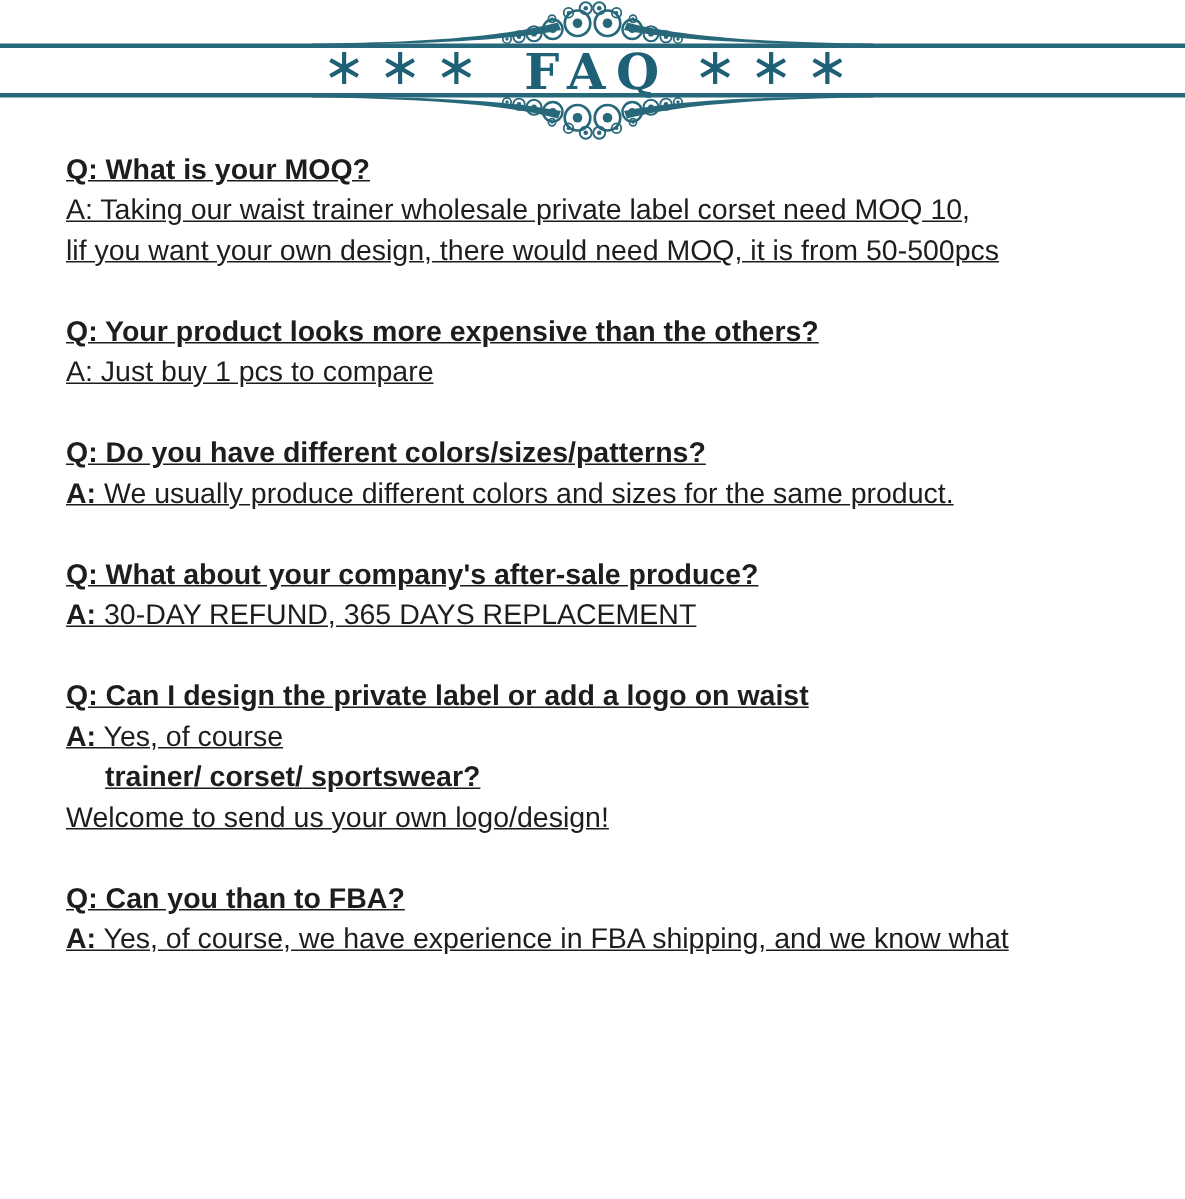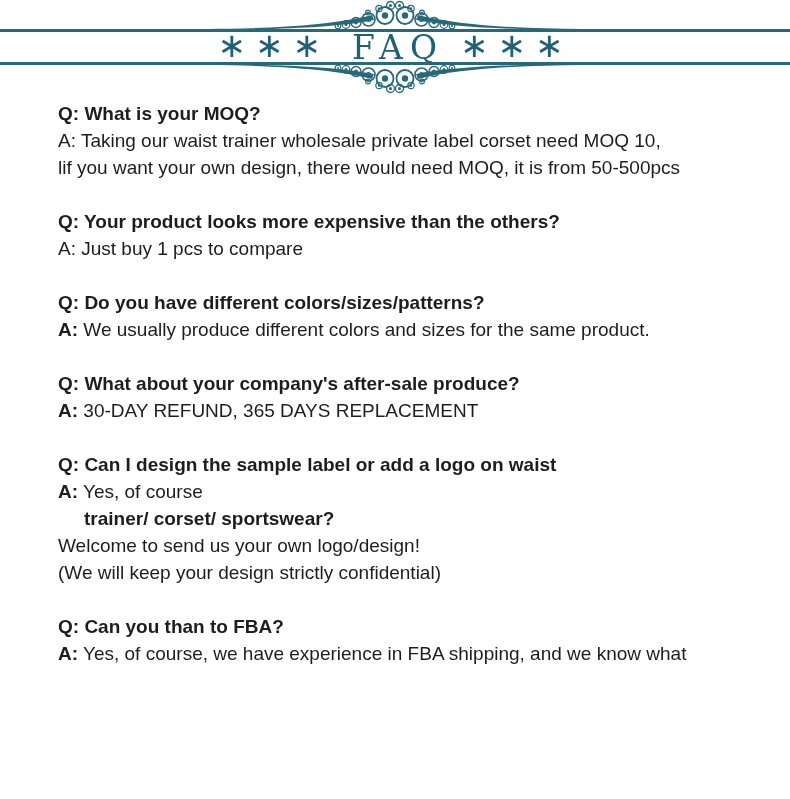--- a/index.html
+++ b/index.html
@@ -16,28 +16,28 @@
   .header{position:relative;width:790px;height:94px;}
   .rule{position:absolute;left:0;width:790px;height:3px;background:var(--accent);}
   .rule-top{top:29px;}
   .rule-bottom{top:62px;}
   .title-band{position:absolute;top:30px;left:0;width:790px;height:34px;
     display:flex;align-items:center;justify-content:center;}
   .stars{font-family:"DejaVu Sans","Liberation Sans",sans-serif;
     font-size:34px;letter-spacing:9px;color:var(--title);line-height:1;
     transform:translateY(-2px);}
   .faq-title{font-family:"DejaVu Serif","Liberation Serif",serif;
-    font-weight:normal;font-size:33px;letter-spacing:7px;color:var(--title);
+    font-weight:bold;font-size:33px;letter-spacing:7px;color:var(--title);
     line-height:1;margin:0 16px 0 22px;}
   .ornament{position:absolute;left:50%;margin-left:-190px;width:380px;height:31px;color:var(--accent);}
   .ornament.top{top:0;}
   .ornament.bottom{top:63px;transform:scaleY(-1);}
 
   
-  .content{margin:6px 40px 0 58px;}
+  .content{margin:6px 40px 0 44px;text-decoration:underline;}
   .faq-item{margin-bottom:27px;}
   .line{font-size:19px;line-height:27px;white-space:nowrap;}
   .q-line{font-weight:bold;}
   .q-line.indent{padding-left:26px;}
   .a-line b{font-weight:bold;}
 </style>
 </head>
 <body>
 
 <div class="header">
@@ -94,23 +94,22 @@
     </section>
     <section class="faq-item">
       <div class="line q-line">Q: Do you have different colors/sizes/patterns?</div>
       <div class="line a-line"><b>A:</b> We usually produce different colors and sizes for the same product.</div>
     </section>
     <section class="faq-item">
       <div class="line q-line">Q: What about your company's after-sale produce?</div>
       <div class="line a-line"><b>A:</b> 30-DAY REFUND, 365 DAYS REPLACEMENT</div>
     </section>
     <section class="faq-item">
-      <div class="line q-line">Q: Can I design the sample label or add a logo on waist</div>
+      <div class="line q-line">Q: Can I design the private label or add a logo on waist</div>
       <div class="line a-line"><b>A:</b> Yes, of course</div>
       <div class="line q-line indent">trainer/ corset/ sportswear?</div>
       <div class="line a-line">Welcome to send us your own logo/design!</div>
-      <div class="line a-line">(We will keep your design strictly confidential)</div>
     </section>
     <section class="faq-item">
       <div class="line q-line">Q: Can you than to FBA?</div>
       <div class="line a-line"><b>A:</b> Yes, of course, we have experience in FBA shipping, and we know what</div>
     </section>
   </div>
 
 </body></html>

